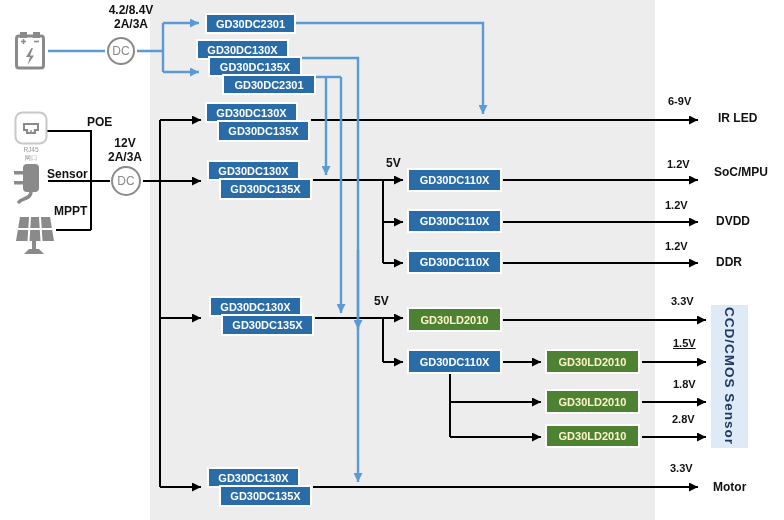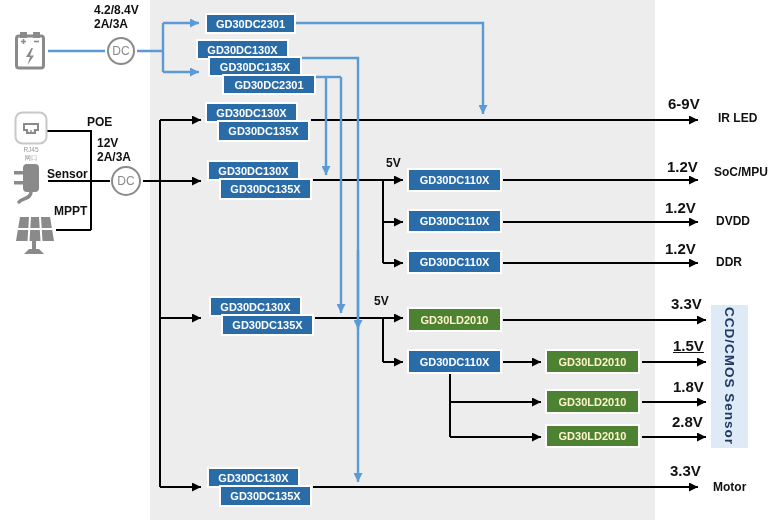--- a/index.html
+++ b/index.html
@@ -19,22 +19,22 @@
     box-sizing:border-box;white-space:nowrap;
   }
   .blue{background:var(--blue-box,#2A6CA8);}
   .green{background:var(--green-box,#4E8233);color:#FFF2CC;}
   .circle{
     position:absolute;z-index:3;border:2.5px solid #8a8a8a;border-radius:50%;
     display:flex;align-items:center;justify-content:center;background:transparent;
     color:#8a8a8a;font-size:12px;font-weight:normal;box-sizing:border-box;
   }
   .lbl{position:absolute;z-index:4;font-weight:bold;color:#111;font-size:12px;white-space:nowrap;}
-  .vlbl{position:absolute;z-index:4;font-weight:bold;color:#111;font-size:15px;white-space:nowrap;}
-  .two{line-height:1.15;}
+  .vlbl{position:absolute;z-index:4;font-weight:bold;color:#111;font-size:11px;white-space:nowrap;}
+  .two{text-align:center;line-height:1.15;}
   .cap{position:absolute;z-index:4;color:#9a9a9a;font-size:6.5px;text-align:center;line-height:1.2;white-space:nowrap;}
   .icon{position:absolute;z-index:3;}
   .sensor{
     position:absolute;z-index:3;background:var(--sensor-fill,#DEEBF7);
     display:flex;align-items:center;justify-content:center;
   }
   .sensor span{
     writing-mode:vertical-rl;font-weight:bold;font-size:13.5px;
     color:var(--sensor-text,#1F3864);letter-spacing:1px;white-space:nowrap;
   }

